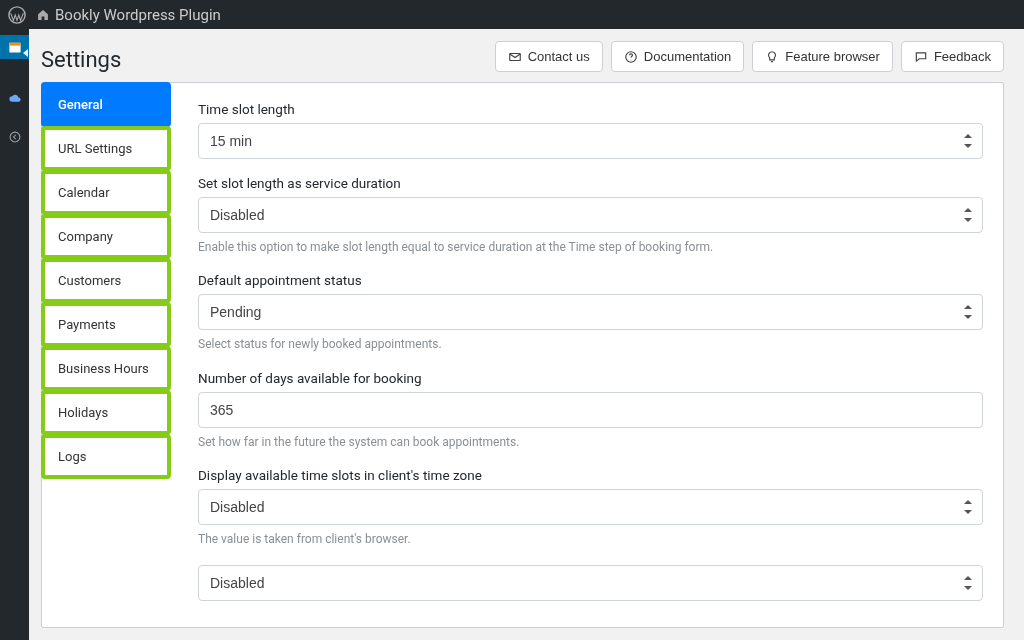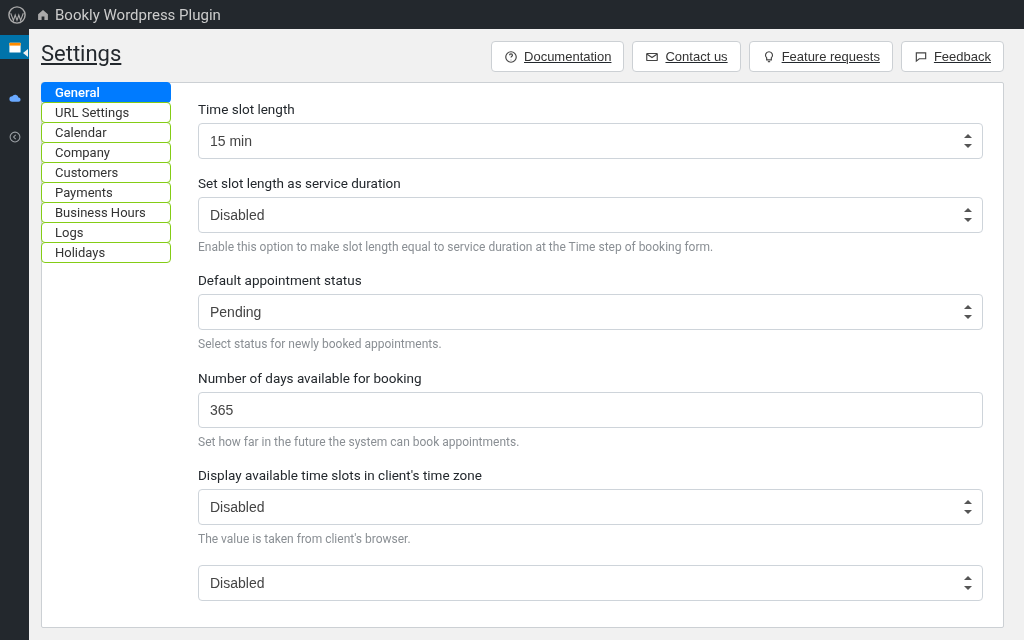--- a/index.html
+++ b/index.html
@@ -18,29 +18,29 @@
   
   .adminstrip { width: 29px; background: #23282d; display: flex; flex-direction: column; align-items: center; padding-top: 6px; gap: 14px; flex: 0 0 auto; }
   .adminstrip .cell { width: 29px; height: 24px; display: flex; align-items: center; justify-content: center; cursor: pointer; }
   .adminstrip .cell.active { background: #0073aa; }
   .adminstrip .collapse { margin-left: auto; }
   .strip-svg { width: 14px; height: 14px; fill: #9ba0a5; }
   .cell.active .strip-svg { fill: #fff; }
 
   .content { flex: 1; overflow: auto; background: #f1f1f1; padding: 12px 20px 30px 12px; }
 
-  .header { display: flex; align-items: flex-start; margin-bottom: 10px; text-decoration: underline; }
+  .header { display: flex; align-items: flex-end; margin-bottom: 10px; }
   .header h1 { font-size: 22px; font-weight: 400; color: #23282d; }
   .header .spacer { flex: 1; }
   .hbtn { background: #fff; border: 1px solid #ccd0d4; border-radius: 4px; padding: 7px 12px; margin-left: 8px; font-size: 13px; color: #333; display: inline-flex; align-items: center; gap: 6px; cursor: pointer; }
   .hbtn svg { width: 14px; height: 14px; stroke: #444; fill: none; stroke-width: 2; }
 
   .panel { background: #fff; border: 1px solid #ccd0d4; border-radius: 2px; display: flex; }
   .tabs { width: 128px; padding: 0; flex: 0 0 auto; }
-  .tab { border: 1px solid #84cc16; background: #fff; border-radius: 4px; margin: 0 0 -1px 0; padding: 2px 13px; font-size: 13px; color: #333; cursor: pointer; margin-left: -1px; margin-right: -1px; }
+  .tab { border: 4px solid #84cc16; background: #fff; border-radius: 4px; margin: 0 0 -1px 0; padding: 11px 13px; font-size: 13px; color: #333; cursor: pointer; margin-left: -1px; margin-right: -1px; }
   .tab:first-child { margin-top: -1px; }
   .tab.active { background: #007bff; border-color: #007bff; color: #fff; font-weight: 500; border-radius: 4px; }
 
   .form-area { flex: 1; padding: 18px 20px 10px 28px; min-width: 0; }
   .fg { margin-bottom: 16px; }
   .fg-label { font-size: 13.5px; color: #23282d; margin-bottom: 6px; display: block; }
   .fg-help { font-size: 12px; color: #8a8f94; margin-top: 6px; line-height: 1.45; }
 
   .select-wrap { position: relative; }
   .select, .tinput {
@@ -95,59 +95,59 @@
         </svg>
     </div>
   </div>
 
   <div class="content">
     <div class="header">
       <h1>Settings</h1>
       <span class="spacer"></span>
       <button class="hbtn">
         <svg viewBox="0 0 24 24">
+            <rect x="3" y="6" width="18" height="12" rx="1"></rect>
+            <path d="M3 7l9 6 9-6"></path>
+          </svg>
+        <span>Contact us</span>
+      </button>
+      <button class="hbtn">
+        <svg viewBox="0 0 24 24">
             <circle cx="12" cy="12" r="9"></circle>
             <path d="M9.5 9a2.5 2.5 0 115 0c0 1.5-2.5 2-2.5 4"></path>
             <circle cx="12" cy="17" r="0.8" fill="#444" stroke="none"></circle>
           </svg>
         <span>Documentation</span>
       </button>
       <button class="hbtn">
         <svg viewBox="0 0 24 24">
-            <rect x="3" y="6" width="18" height="12" rx="1"></rect>
-            <path d="M3 7l9 6 9-6"></path>
-          </svg>
-        <span>Contact us</span>
-      </button>
-      <button class="hbtn">
-        <svg viewBox="0 0 24 24">
             <path d="M12 3a6 6 0 00-4 10.5V17h8v-3.5A6 6 0 0012 3z"></path>
             <path d="M10 20h4"></path>
           </svg>
-        <span>Feature requests</span>
+        <span>Feature browser</span>
       </button>
       <button class="hbtn">
         <svg viewBox="0 0 24 24">
             <path d="M4 5h16v10H9l-5 4V5z"></path>
           </svg>
         <span>Feedback</span>
       </button>
     </div>
 
     <div class="panel">
       <div class="tabs" id="tabs-mount">
           <div class="tab active"><span>General</span></div>
           <div class="tab"><span>URL Settings</span></div>
           <div class="tab"><span>Calendar</span></div>
           <div class="tab"><span>Company</span></div>
           <div class="tab"><span>Customers</span></div>
           <div class="tab"><span>Payments</span></div>
           <div class="tab"><span>Business Hours</span></div>
+          <div class="tab"><span>Holidays</span></div>
           <div class="tab"><span>Logs</span></div>
-          <div class="tab"><span>Holidays</span></div>
         </div>
       <div class="form-area" id="fields-mount">
           <div class="fg">
             <label class="fg-label">Time slot length</label>
             <div class="select-wrap"><select class="select"><option>15 min</option></select><span class="chev"></span></div>
           </div>
           <div class="fg">
             <label class="fg-label">Set slot length as service duration</label>
             <div class="select-wrap"><select class="select"><option>Disabled</option></select><span class="chev"></span></div>
             <div class="fg-help">Enable this option to make slot length equal to service duration at the Time step of booking form.</div>

